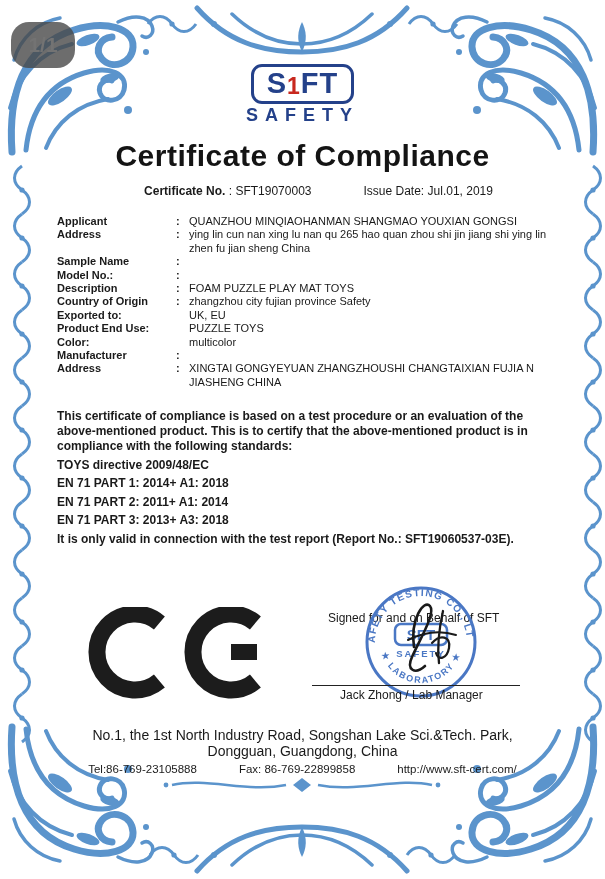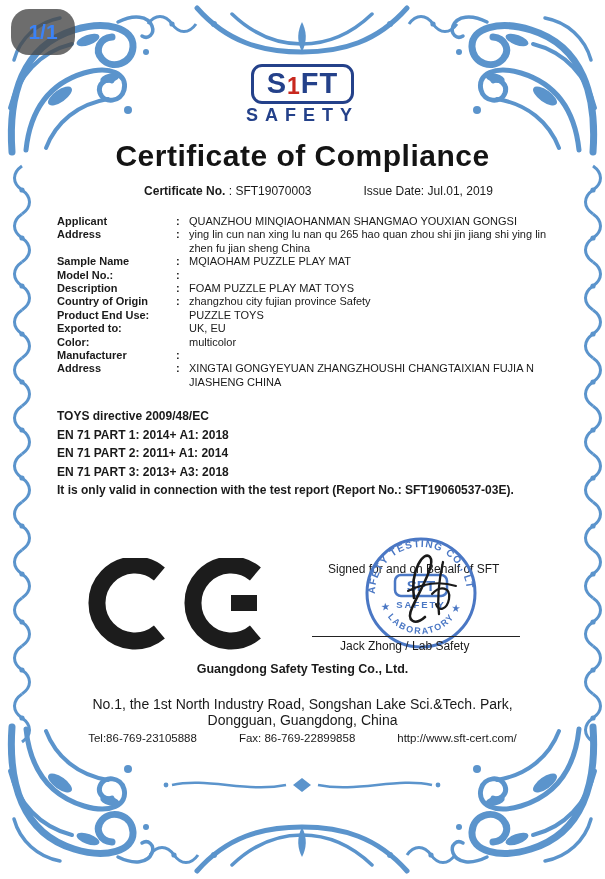--- a/index.html
+++ b/index.html
@@ -1,23 +1,23 @@
 <!DOCTYPE html>
 <html><head>
 <meta charset="utf-8">
 <style>
   html,body{margin:0;padding:0;background:#fff;}
   .page{position:relative;width:605px;height:879px;background:#fff;overflow:hidden;
         font-family:"Liberation Sans", sans-serif;color:#1a1a1a;}
   .border-svg{position:absolute;inset:0;z-index:0;}
   .content{position:relative;z-index:1;padding:64px 57px 0 57px;}
 
-  .page-badge{position:absolute;z-index:3;top:9px;left:11px;width:64px;height:46px;
+  .page-badge{position:absolute;z-index:3;top:22px;left:11px;width:64px;height:46px;
       background:rgba(72,72,72,.8);border-radius:18px;display:flex;align-items:center;
-      justify-content:center;color:#3b82f6;font-size:21px;font-weight:bold;}
+      justify-content:center;color:#737373;font-size:21px;font-weight:bold;}
 
   .logo-wrap{text-align:center;}
   .sft-box{display:inline-flex;align-items:flex-end;border:3px solid #24418a;border-radius:11px;
       padding:2px 13px 3px 13px;line-height:1;}
   .sft-box .ltr{font-weight:800;font-size:29px;color:#24418a;letter-spacing:1px;}
   .sft-box .one{font-weight:800;font-size:23px;color:#c8281e;margin:0 1px 0 0;}
   .safety-label{color:#24418a;font-weight:800;font-size:18px;letter-spacing:7px;margin-top:1px;}
 
   .title{text-align:center;font-size:30px;font-weight:bold;color:#141414;margin-top:13px;letter-spacing:.5px;}
 
@@ -165,63 +165,63 @@
         <div class="fvalue">QUANZHOU MINQIAOHANMAN SHANGMAO YOUXIAN GONGSI</div>
       </div>
       <div class="frow">
         <div class="flabel">Address</div>
         <div class="fsep">:</div>
         <div class="fvalue">ying lin cun nan xing lu nan qu 265 hao quan zhou shi jin jiang shi ying lin zhen fu jian sheng China</div>
       </div>
       <div class="frow">
         <div class="flabel">Sample Name</div>
         <div class="fsep">:</div>
-        <div class="fvalue">MQIAOHAM PUZZLE PLAY MAT</div>
       </div>
       <div class="frow">
         <div class="flabel">Model No.:</div>
         <div class="fsep">:</div>
       </div>
       <div class="frow">
         <div class="flabel">Description</div>
         <div class="fsep">:</div>
         <div class="fvalue">FOAM PUZZLE PLAY MAT TOYS</div>
       </div>
       <div class="frow">
         <div class="flabel">Country of Origin</div>
         <div class="fsep">:</div>
         <div class="fvalue">zhangzhou city fujian province Safety</div>
+      </div>
+      <div class="frow">
+        <div class="flabel">Exported to:</div>
+        <div class="fsep"></div>
+        <div class="fvalue">UK, EU</div>
       </div>
       <div class="frow">
         <div class="flabel">Product End Use:</div>
         <div class="fsep"></div>
         <div class="fvalue">PUZZLE TOYS</div>
       </div>
       <div class="frow">
-        <div class="flabel">Exported to:</div>
-        <div class="fsep"></div>
-        <div class="fvalue">UK, EU</div>
-      </div>
-      <div class="frow">
         <div class="flabel">Color:</div>
         <div class="fsep"></div>
         <div class="fvalue">multicolor</div>
       </div>
       <div class="frow">
         <div class="flabel">Manufacturer</div>
         <div class="fsep">:</div>
       </div>
       <div class="frow">
         <div class="flabel">Address</div>
         <div class="fsep">:</div>
         <div class="fvalue">XINGTAI GONGYEYUAN ZHANGZHOUSHI CHANGTAIXIAN FUJIA N JIASHENG CHINA</div>
       </div>
     </div>
 
     <div class="statement">
+      <div>This certificate of compliance is based on a test procedure or an evaluation of the above-mentioned product. This is to certify that the above-mentioned product is in compliance with the following standards:</div>
       <div class="std">TOYS directive 2009/48/EC</div>
       <div class="std">EN 71 PART 1: 2014+ A1: 2018</div>
       <div class="std">EN 71 PART 2: 2011+ A1: 2014</div>
       <div class="std">EN 71 PART 3: 2013+ A3: 2018</div>
       <div class="std">It is only valid in connection with the test report (Report No.: SFT19060537-03E).</div>
     </div>
 
     <div class="bottom-row">
       <div class="ce-wrap">
         <svg width="178" height="92" viewBox="0 0 178 92" aria-hidden="true">
@@ -254,26 +254,25 @@
         <svg class="sign-svg" width="92" height="96" viewBox="0 0 92 96">
           <g fill="none" stroke="#1a1a1a" stroke-linecap="round">
             <path d="M34,62 C30,34 44,14 50,21 C56,28 40,54 32,72 C26,85 35,90 45,81" stroke-width="2.6"></path>
             <path d="M28,55 C44,47 60,45 76,50" stroke-width="2"></path>
             <path d="M63,26 C59,44 57,62 59,78" stroke-width="2.3"></path>
             <path d="M52,58 C60,49 71,51 69,63 C67,74 58,76 56,68" stroke-width="2.2"></path>
           </g>
         </svg>
 
         <div class="sig-line"></div>
-        <div class="signer">Jack Zhong / Lab Safety</div>
+        <div class="signer">Jack Zhong / Lab Manager</div>
       </div>
     </div>
 
     <div class="footer">
-      <div class="company">Guangdong Safety Testing Co., Ltd.</div>
       <div class="addr">No.1, the 1st North Industry Road, Songshan Lake Sci.&amp;Tech. Park, Dongguan, Guangdong, China</div>
       <div class="telrow">
         <span>Tel:86-769-23105888</span>
         <span>Fax: 86-769-22899858</span>
         <span>http://www.sft-cert.com/</span>
       </div>
     </div>
 
   </div>
 </div>

